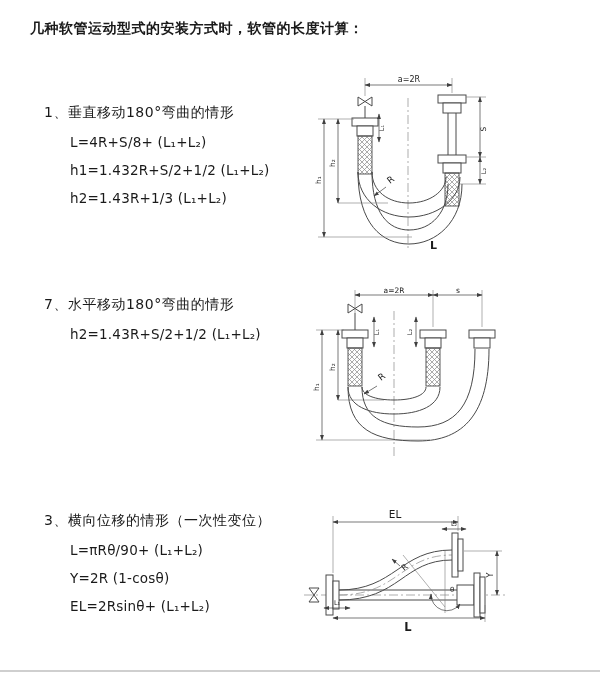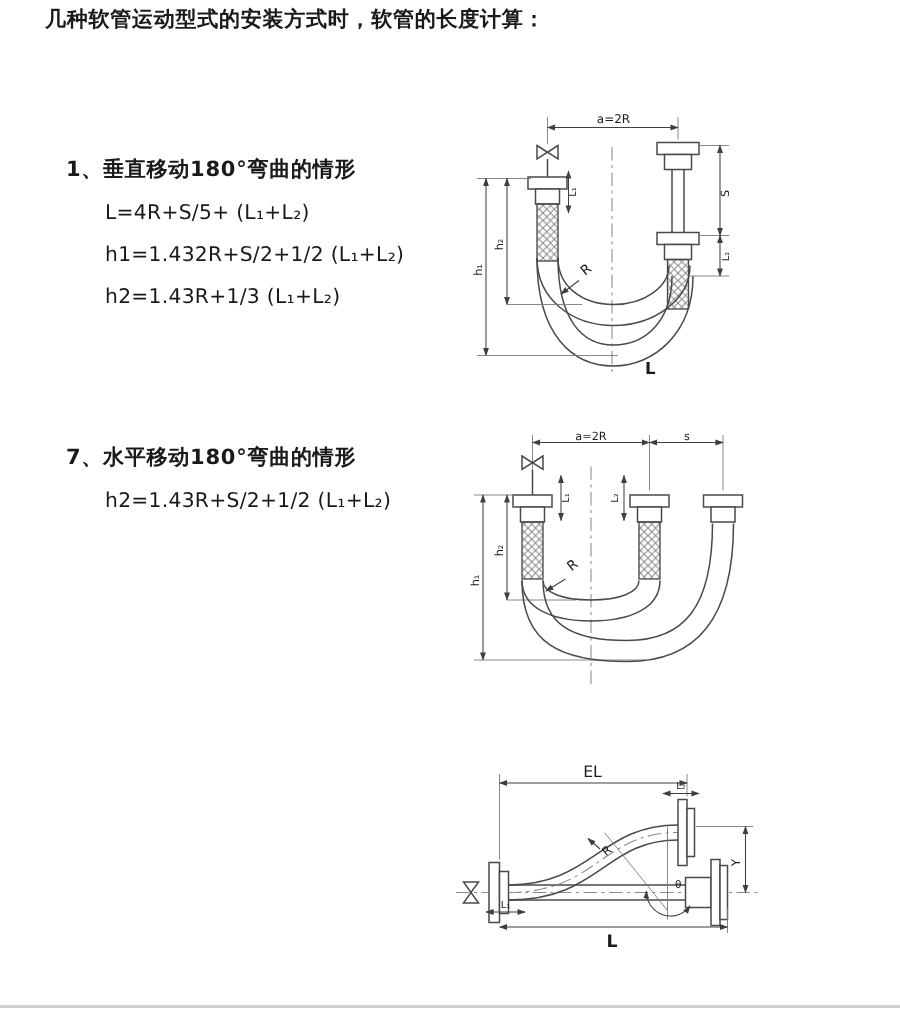--- a/index.html
+++ b/index.html
@@ -1,20 +1,20 @@
 <!DOCTYPE html>
 <html><head>
 <meta charset="utf-8">
 <style>
   html,body{margin:0;padding:0;background:#fff;}
   .page{position:relative;width:600px;height:675px;background:#fff;overflow:hidden;
         font-family:"DejaVu Sans",sans-serif;color:#1a1a1a;}
-  .title{position:absolute;left:30px;top:4px;font-size:14px;font-weight:700;letter-spacing:.5px;}
+  .title{position:absolute;left:30px;top:20px;font-size:14px;font-weight:700;letter-spacing:.5px;}
   .section{position:absolute;left:44px;}
-  .sec-head{font-size:14px;font-weight:700;letter-spacing:.5px;margin:0 0 12px 0;}
+  .sec-head{font-size:14px;font-weight:400;letter-spacing:.5px;margin:0 0 12px 0;}
   .formula{font-size:13.5px;font-weight:400;letter-spacing:.2px;margin:0 0 12px 0;padding-left:26px;line-height:16px;}
   .diag{position:absolute;}
   .part{fill:#fff;stroke:#4a4a4a;stroke-width:1;}
   .braid{fill:url(#braid);stroke:#4a4a4a;stroke-width:.9;}
   .hose{fill:none;stroke:#4a4a4a;stroke-width:1;}
   .ln{stroke:#4a4a4a;stroke-width:1;fill:none;}
   .dim{stroke:#3f3f3f;stroke-width:.7;fill:none;}
   .ext{stroke:#7a7a7a;stroke-width:.6;}
   .cline{stroke:#8a8a8a;stroke-width:.7;stroke-dasharray:9 3 2 3;fill:none;}
   svg text{fill:#1c1c1c;font-family:"DejaVu Sans",sans-serif;}
@@ -33,21 +33,21 @@
       <marker id="arr" viewBox="0 0 10 10" refX="9" refY="5" markerWidth="8" markerHeight="8" orient="auto-start-reverse">
         <path d="M0,1.5 L10,5 L0,8.5 z" fill="#3f3f3f"></path>
       </marker>
     </defs>
   </svg>
 
   <div class="title">几种软管运动型式的安装方式时，软管的长度计算：</div>
 
   <div class="section" style="top:104px">
     <p class="sec-head">1、垂直移动180°弯曲的情形</p>
-    <p class="formula">L=4R+S/5+ (L₁+L₂)</p>
+    <p class="formula">L=4R+S/8+ (L₁+L₂)</p>
     <p class="formula">h1=1.432R+S/2+1/2 (L₁+L₂)</p>
     <p class="formula">h2=1.43R+1/3 (L₁+L₂)</p>
   </div>
 
   <svg class="diag" style="left:312px;top:72px" width="268" height="190" viewBox="0 0 268 190">
     <line class="cline" x1="96" y1="26" x2="96" y2="178"></line>
     <g>
       <line class="ext" x1="53" y1="6" x2="53" y2="24"></line>
       <line class="ext" x1="140" y1="6" x2="140" y2="21"></line>
       <line class="dim" x1="53" y1="13" x2="140" y2="13" marker-start="url(#arr)" marker-end="url(#arr)"></line>
@@ -158,20 +158,26 @@
       <path class="hose" d="M36,100 C36,119 57,127 82,127 C107,127 128,119 128,100"></path>
       <path class="hose" d="M50,100 C50,130 70,140 106,140 C144,140 163,118 163,62"></path>
       <path class="hose" d="M36,100 C36,143 63,154 106,154 C152,154 177,126 177,62"></path>
     </g>
     <g>
       <text x="69" y="94" font-size="9" transform="rotate(-38 69 94)">R</text>
       <line class="dim" x1="65" y1="99" x2="52" y2="107" marker-end="url(#arr)"></line>
     </g>
   </svg>
 
+  <div class="section" style="top:512px">
+    <p class="sec-head">3、横向位移的情形（一次性变位）</p>
+    <p class="formula">L=πRθ/90+ (L₁+L₂)</p>
+    <p class="formula">Y=2R (1-cosθ)</p>
+    <p class="formula">EL=2Rsinθ+ (L₁+L₂)</p>
+  </div>
 
   <svg class="diag" style="left:300px;top:505px" width="210" height="140" viewBox="0 0 210 140">
     <line class="cline" x1="4" y1="90" x2="206" y2="90"></line>
     <g>
       <path class="ln" d="M9,83 L19,83 L14,90 Z M9,97 L19,97 L14,90 Z"></path>
     </g>
     <g>
       <rect class="part" x="26" y="70" width="7" height="40"></rect>
       <rect class="part" x="33" y="76" width="6" height="28"></rect>
     </g>

